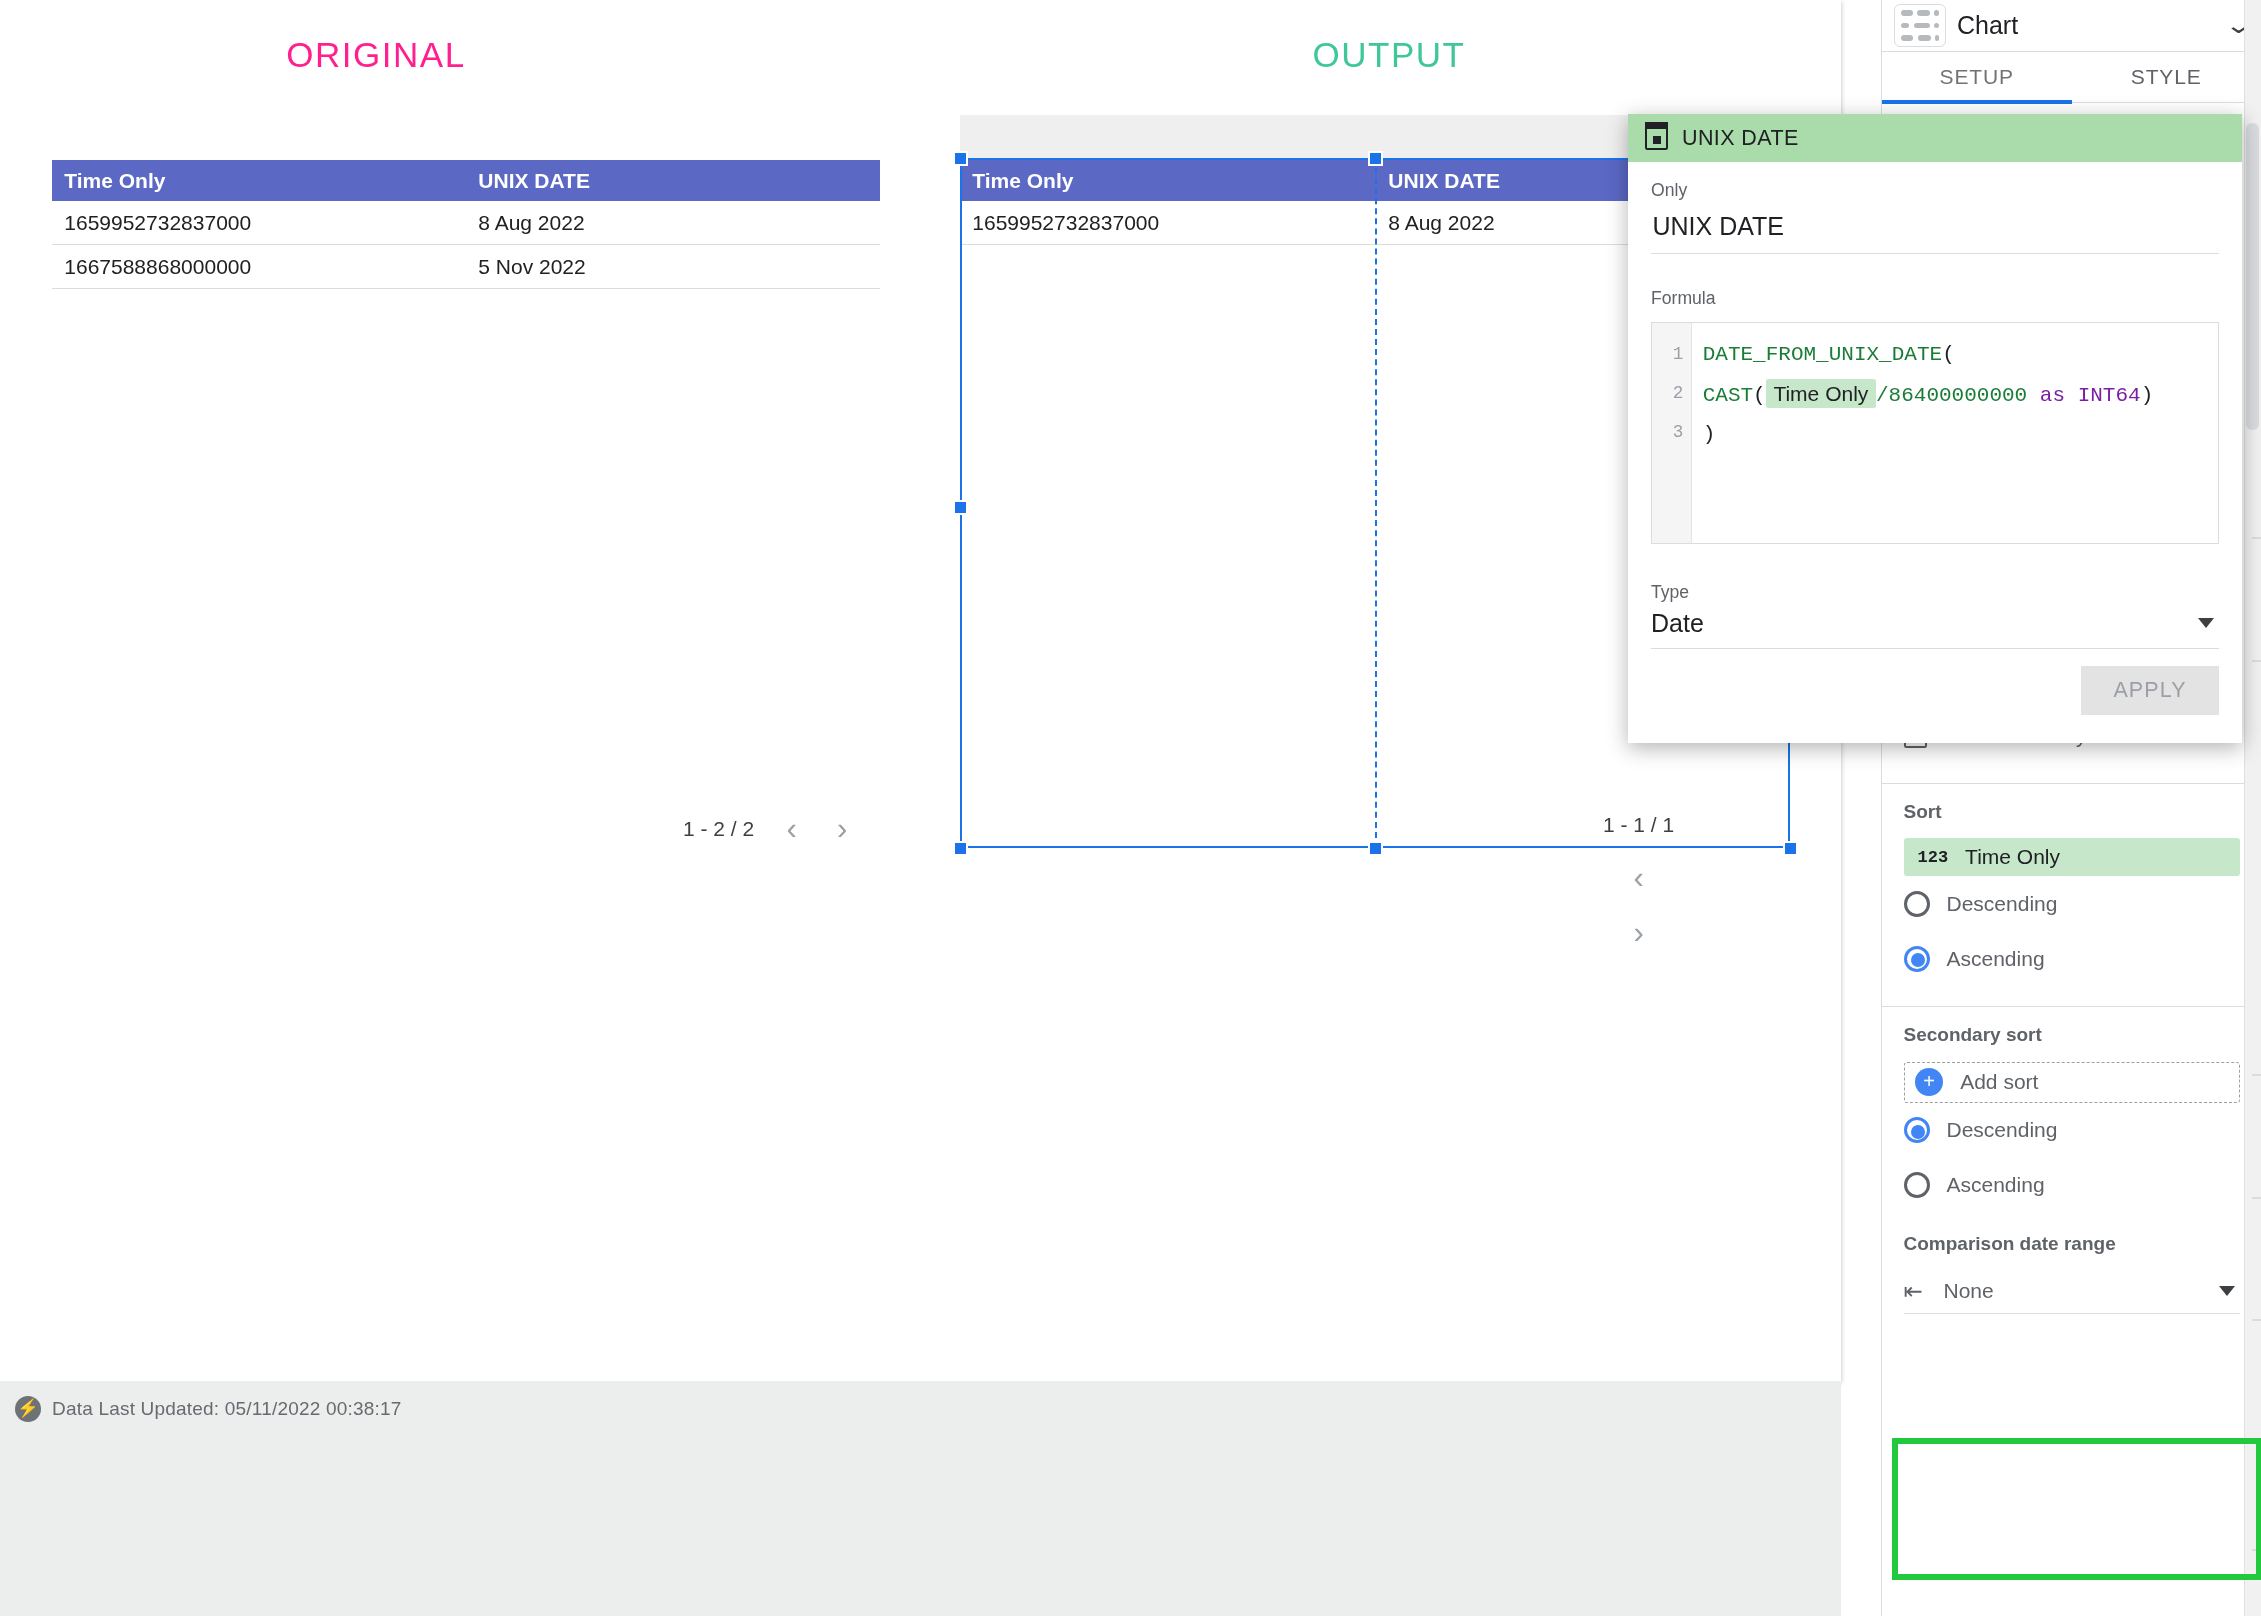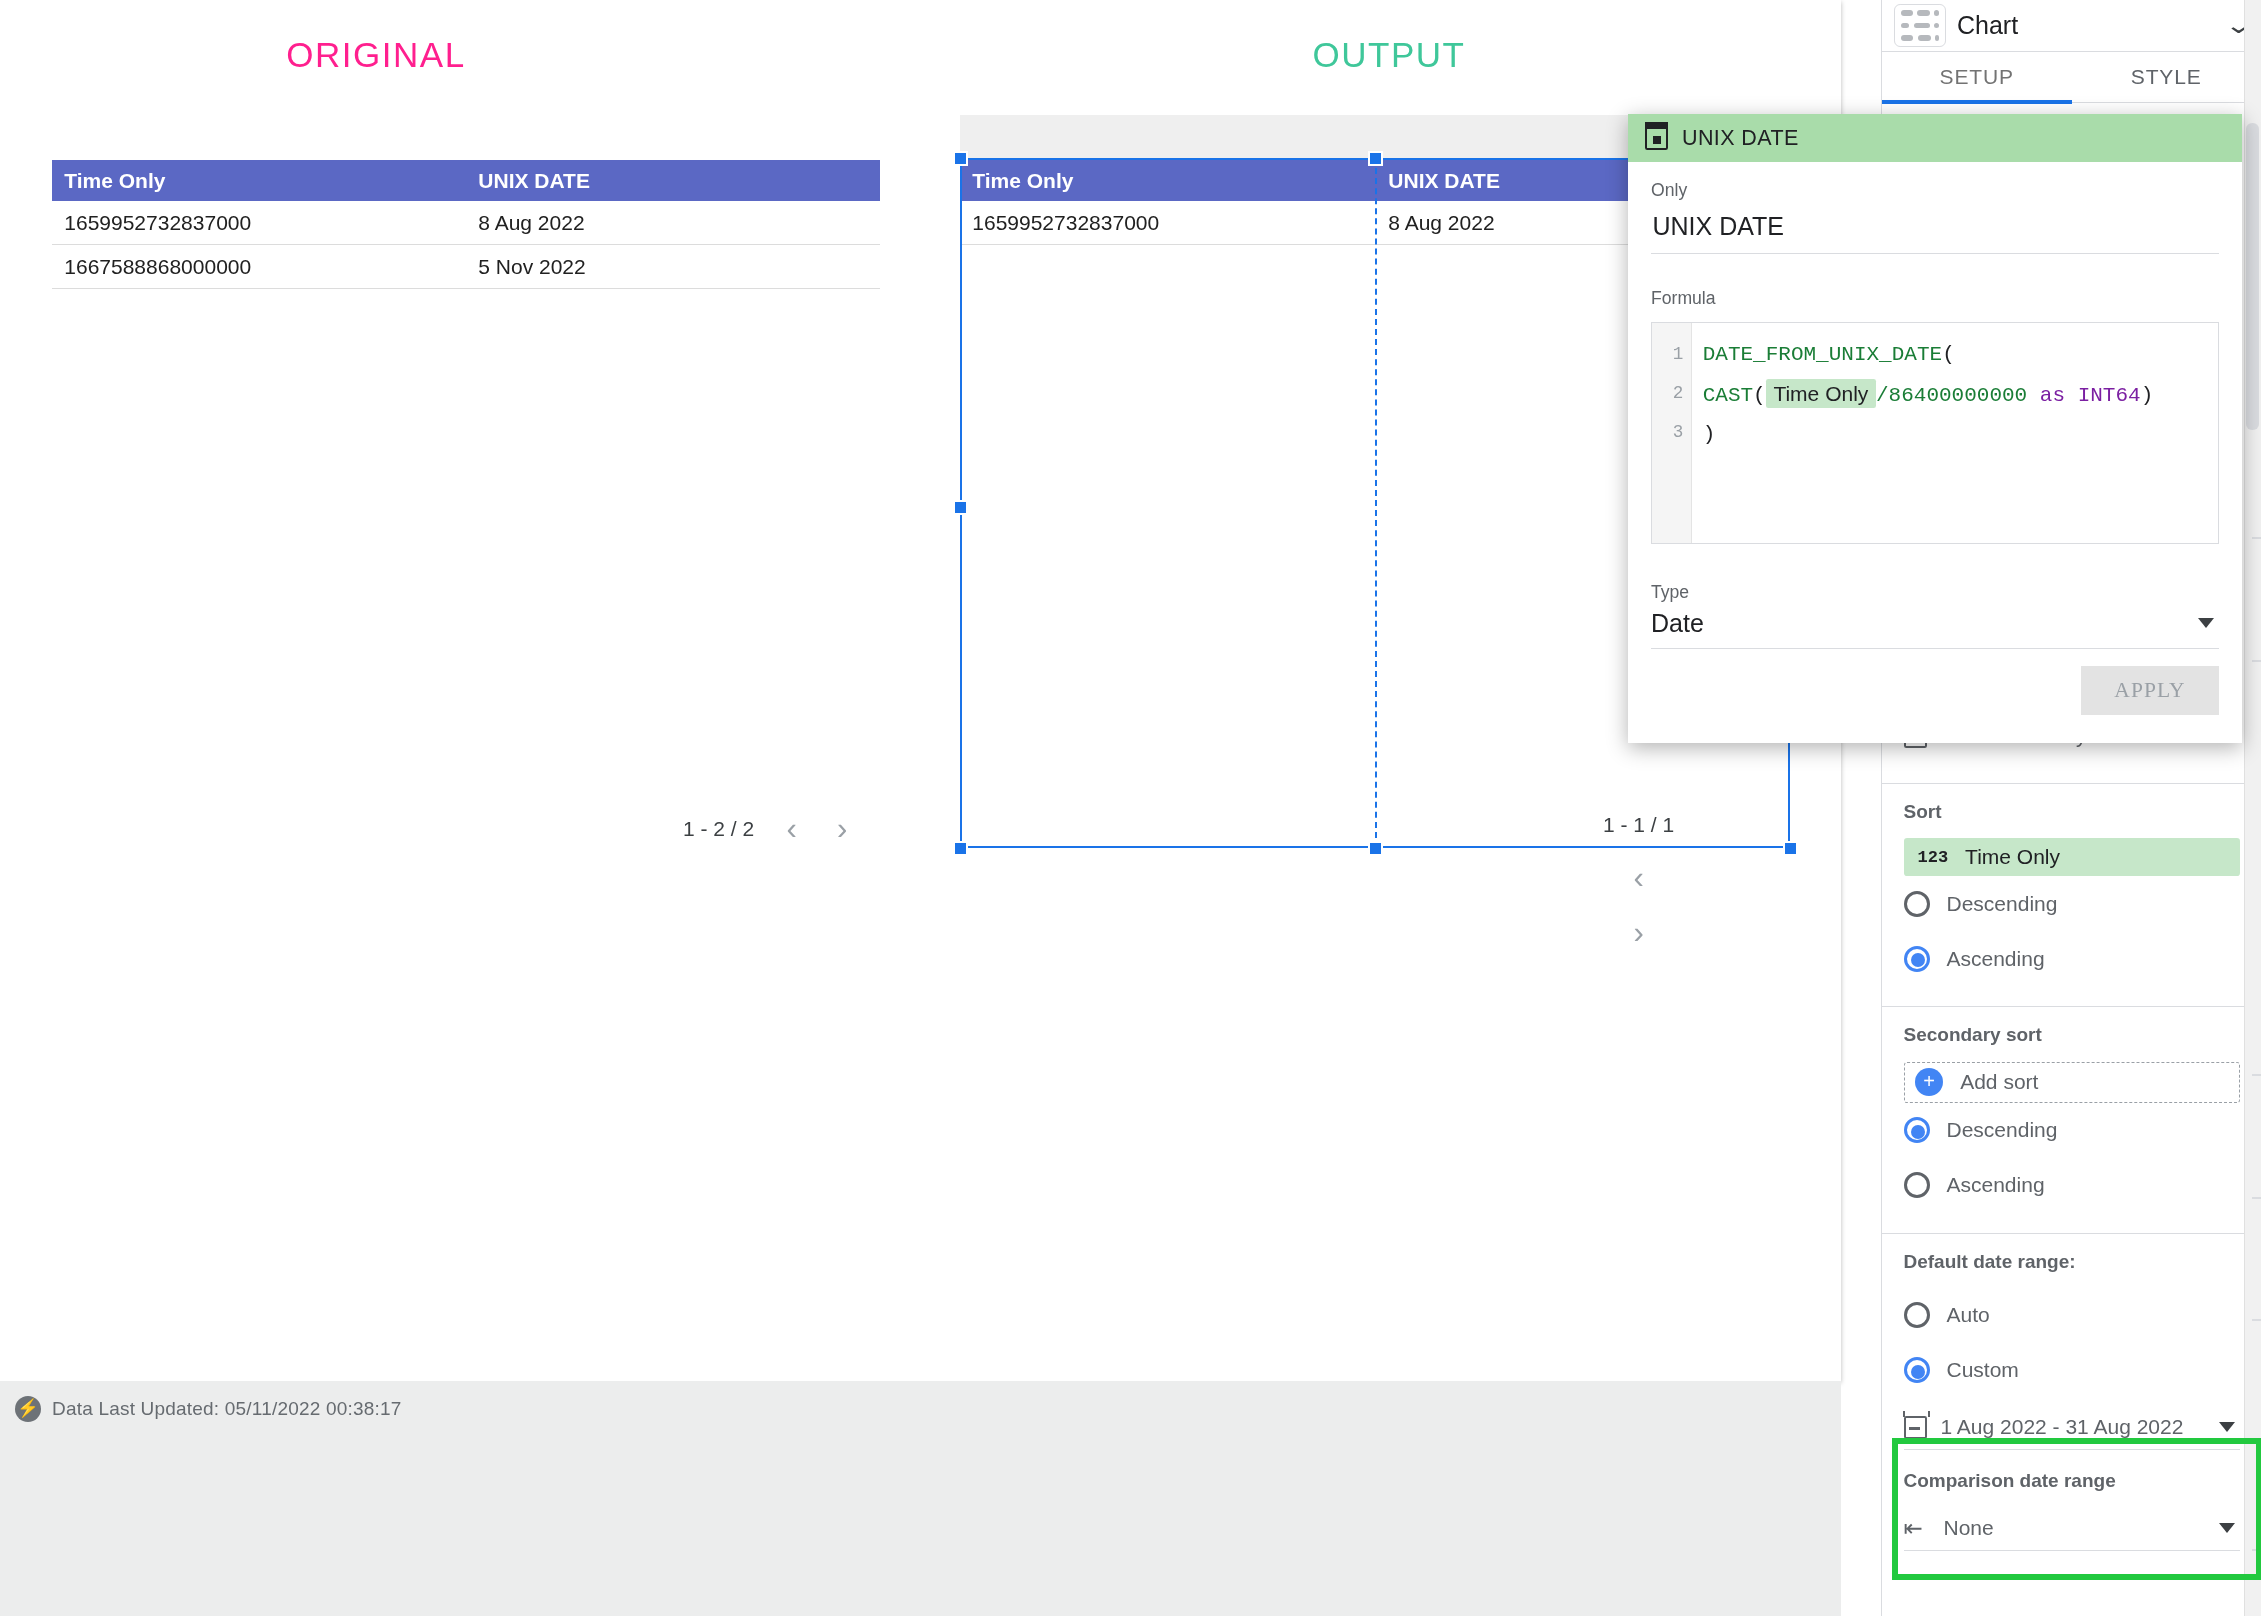--- a/index.html
+++ b/index.html
@@ -290,21 +290,21 @@
   .type-select {
     display: flex; align-items: center; margin-top: 6.1px;
     border-bottom: 0.8px solid #dadce0; padding-bottom: 10.7px;
   }
   .type-select .val { flex: 1; font-size: 25px; color: #202124; }
   .apply-btn {
     position: absolute; right: 23px; bottom: 28px;
     width: 138px; height: 49px; background: #e3e3e3;
     color: #9aa0a6; font-size: 21.5px; letter-spacing: 1.1px;
     display: flex; align-items: center; justify-content: center;
-    border: none; font-family: Liberation Serif, serif;
+    border: none; font-family: Liberation Sans, sans-serif;
   }
 </style>
 </head>
 <body>
 
 <div id="root">
 
   <div class="canvas">
 
     <div class="panel-title" id="title-output">OUTPUT</div>
@@ -437,36 +437,20 @@
         <div class="radio-row">
           <span class="radio on"></span>
           <span>Descending</span>
         </div>
         <div class="radio-row">
           <span class="radio"></span>
           <span>Ascending</span>
         </div>
       </div>
 
-      <div class="section">
-        <div class="section-label">Default date range:</div>
-        <div class="radio-row">
-          <span class="radio"></span>
-          <span>Auto</span>
-        </div>
-        <div class="radio-row">
-          <span class="radio on"></span>
-          <span>Custom</span>
-        </div>
-        <div class="select-row">
-          <span class="cal-ico"></span>
-          <span class="val">1 Aug 2022 - 31 Aug 2022</span>
-          <span class="tri-down"></span>
-        </div>
-      </div>
 
       <div class="section" style="border-top:none;padding-top:0">
         <div class="section-label">Comparison date range</div>
         <div class="select-row">
           <span class="cmp-ico"></span>
           <span class="val">None</span>
           <span class="tri-down"></span>
         </div>
       </div>
     </div>

